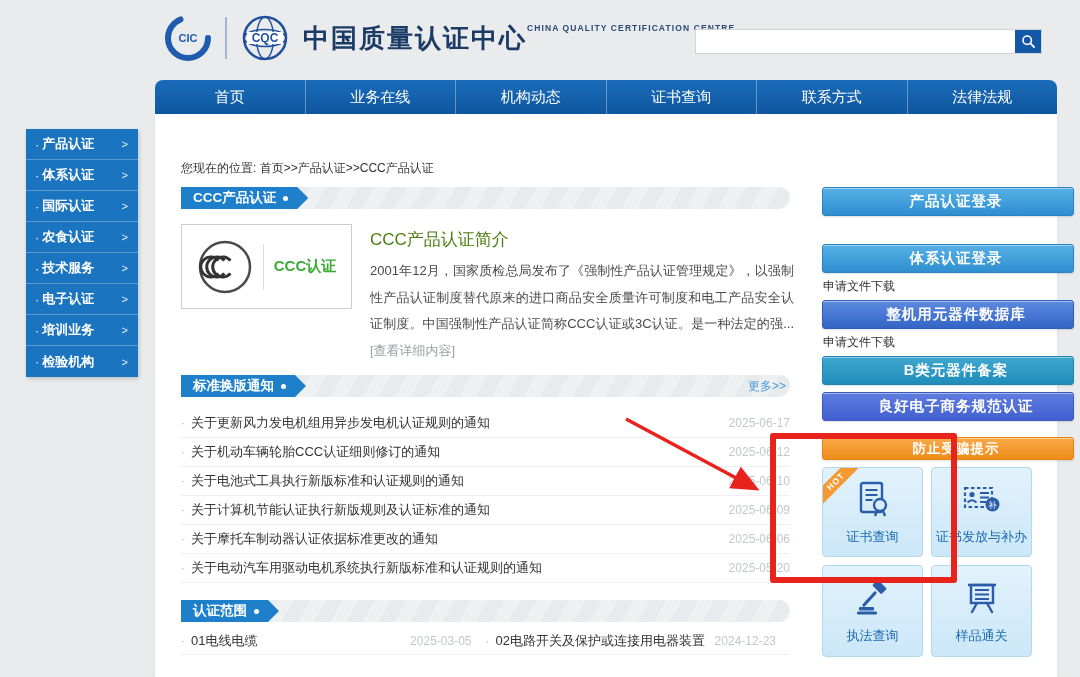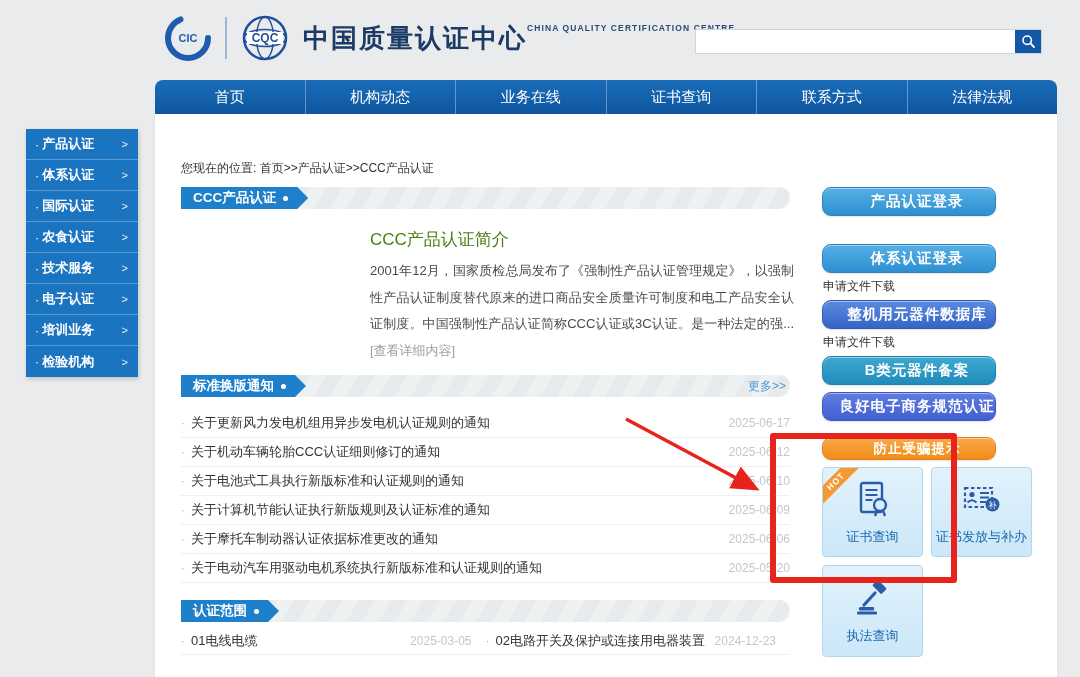--- a/index.html
+++ b/index.html
@@ -55,21 +55,21 @@
   .row-bullet { color:#b5b8bb; margin-right:6px; font-size:12px; }
   .row-title { flex:1; white-space:nowrap; overflow:hidden; cursor:pointer; }
   .row-date { color:#c3c7cb; font-size:12px; }
 
   
   .scope-list { position:absolute; left:181px; top:627px; width:609px; display:flex; }
   .scope-item { width:50%; height:28px; display:flex; align-items:center; border-bottom:1px solid #efefef; font-size:13px; color:#333; }
   .scope-item .row-date { margin-left:auto; margin-right:14px; }
 
   
-  .rbtn { position:absolute; left:822px; width:174px; height:29px; border-radius:9px; color:#fff; font-size:14.5px; font-weight:bold; letter-spacing:1px; display:flex; align-items:center; justify-content:center; cursor:pointer; box-shadow:inset 0 1px 0 rgba(255,255,255,.45), 0 1px 2px rgba(0,0,0,.12);padding-left:16px; }
+  .rbtn { position:absolute; left:822px; width:252px; height:29px; border-radius:3px; color:#fff; font-size:14.5px; font-weight:bold; letter-spacing:1px; display:flex; align-items:center; justify-content:center; cursor:pointer; box-shadow:inset 0 1px 0 rgba(255,255,255,.45), 0 1px 2px rgba(0,0,0,.12);padding-left:16px; }
   .btn-sky   { background:linear-gradient(#57b0e6,#2e8fd0); border:1px solid #2b82c2; }
   .btn-royal { background:linear-gradient(#5d8ae0,#3365c6); border:1px solid #2f5cb8; }
   .btn-teal  { background:linear-gradient(#3fa8d0,#1f8cba); border:1px solid #1e84b0; }
   .btn-violet{ background:linear-gradient(#5f7ce0,#4160d0); border:1px solid #3b57c2; }
   .btn-orange{ background:linear-gradient(#f9a948,#ef8c1a); border:1px solid #e5830f; height:23px; font-size:13.5px; }
   .rlinks { position:absolute; left:823px; font-size:12px; color:#333; display:flex; gap:16px; }
   .rlinks span { cursor:pointer; }
 
   .tile-grid { position:absolute; left:822px; top:467px; width:210px; display:grid; grid-template-columns:101px 101px; grid-template-rows:90px 92px; gap:8px; }
   .tile { position:relative; overflow:hidden; background:linear-gradient(#e2f2fc,#cbe7f8); border:1px solid #b2d8ee; border-radius:4px; display:flex; flex-direction:column; align-items:center; justify-content:center; gap:9px; cursor:pointer; }
@@ -111,23 +111,23 @@
         <circle cx="6.2" cy="6.2" r="4.2" fill="none" stroke="#fff" stroke-width="1.6"></circle>
         <line x1="9.4" y1="9.4" x2="13" y2="13" stroke="#fff" stroke-width="1.8" stroke-linecap="round"></line>
       </svg>
     </button>
   </div>
 
   <div class="nav">
 
       <div class="nav-item">首页</div>
 
+      <div class="nav-item">业务在线</div>
+
       <div class="nav-item">机构动态</div>
-
-      <div class="nav-item">业务在线</div>
 
       <div class="nav-item">证书查询</div>
 
       <div class="nav-item">联系方式</div>
 
       <div class="nav-item">法律法规</div>
     </div>
 
   <div class="content"></div>
 
@@ -187,20 +187,30 @@
     <span class="path">首页&gt;&gt;产品认证&gt;&gt;CCC产品认证</span>
   </div>
 
   <div class="sec-bar" style="top:187px;">
     <div class="sec-tab">
       <span>CCC产品认证</span>
       <span class="tab-dot"></span>
     </div>
   </div>
 
+  <div class="ccc-box">
+    <svg width="56" height="56" viewBox="0 0 56 56">
+      <circle cx="28" cy="28" r="25" fill="none" stroke="#4a4a4a" stroke-width="2.5"></circle>
+      <path d="M 28.4 15.6 A 10 10 0 1 0 28.4 28.4" transform="translate(-7,6)" fill="none" stroke="#333" stroke-width="3"></path>
+      <path d="M 28.4 15.6 A 10 10 0 1 0 28.4 28.4" transform="translate(-1,6)" fill="none" stroke="#333" stroke-width="3"></path>
+      <path d="M 28.4 15.6 A 10 10 0 1 0 28.4 28.4" transform="translate(5,6)" fill="none" stroke="#333" stroke-width="3"></path>
+    </svg>
+    <div class="ccc-divider"></div>
+    <div class="ccc-label">CCC认证</div>
+  </div>
 
   <div class="intro-title">CCC产品认证简介</div>
   <div class="intro-text">
     <span>2001年12月，国家质检总局发布了《强制性产品认证管理规定》，以强制性产品认证制度替代原来的进口商品安全质量许可制度和电工产品安全认证制度。中国强制性产品认证简称CCC认证或3C认证。是一种法定的强...</span>
     <span class="intro-more">[查看详细内容]</span>
   </div>
 
   <div class="sec-bar" style="top:375px;">
     <div class="sec-tab">
       <span>标准换版通知</span>
@@ -320,20 +330,32 @@
     <div class="tile">
       <svg width="40" height="40" viewBox="0 0 40 40">
         <rect x="20" y="5" width="13" height="8" rx="1.5" transform="rotate(45 26.5 9)" fill="#2a5ca8"></rect>
         <line x1="22" y1="15" x2="11" y2="27" stroke="#2a5ca8" stroke-width="3.2" stroke-linecap="round"></line>
         <rect x="6" y="29" width="15" height="3.4" rx="1.2" fill="#2a5ca8"></rect>
         <rect x="4" y="33.5" width="20" height="3" rx="1.2" fill="#2a5ca8"></rect>
       </svg>
       <div class="tile-label">执法查询</div>
     </div>
 
+    <div class="tile">
+      <svg width="40" height="40" viewBox="0 0 40 40">
+        <line x1="6" y1="7" x2="34" y2="7" stroke="#2a5ca8" stroke-width="2.6"></line>
+        <rect x="9" y="7" width="22" height="18" fill="none" stroke="#2a5ca8" stroke-width="2.4"></rect>
+        <line x1="13" y1="12" x2="27" y2="12" stroke="#2a5ca8" stroke-width="2"></line>
+        <line x1="13" y1="16.5" x2="27" y2="16.5" stroke="#2a5ca8" stroke-width="2"></line>
+        <line x1="13" y1="21" x2="27" y2="21" stroke="#2a5ca8" stroke-width="2"></line>
+        <line x1="15" y1="25" x2="10" y2="34" stroke="#2a5ca8" stroke-width="2.4" stroke-linecap="round"></line>
+        <line x1="25" y1="25" x2="30" y2="34" stroke="#2a5ca8" stroke-width="2.4" stroke-linecap="round"></line>
+      </svg>
+      <div class="tile-label">样品通关</div>
+    </div>
 
   </div>
 
   <div class="red-box"></div>
   <svg class="red-arrow" width="160" height="100" viewBox="0 0 160 100">
     <defs>
       <marker id="ah" markerWidth="10" markerHeight="8" refX="1" refY="3.5" orient="auto">
         <path d="M0,0 L8,3.5 L0,7 z" fill="#e8231c"></path>
       </marker>
     </defs>

